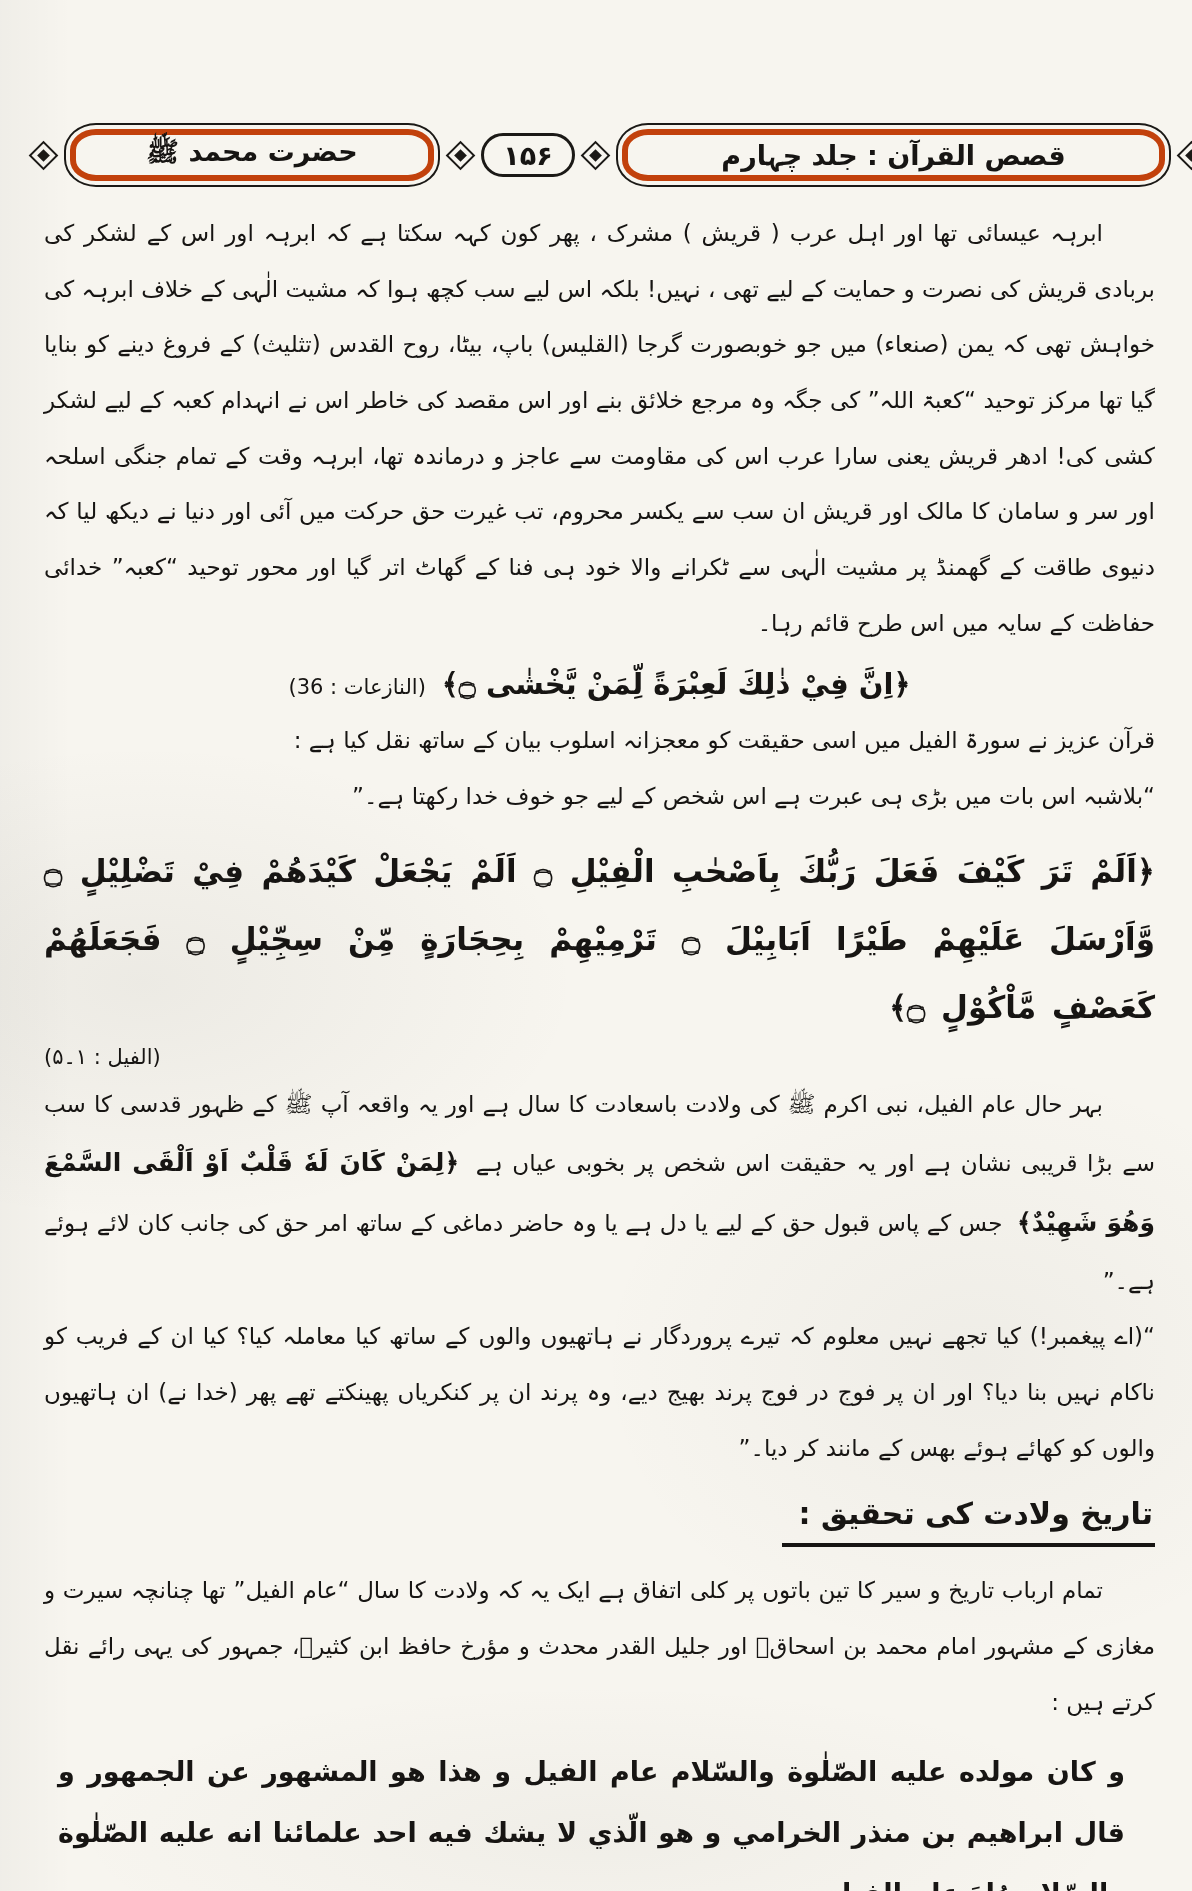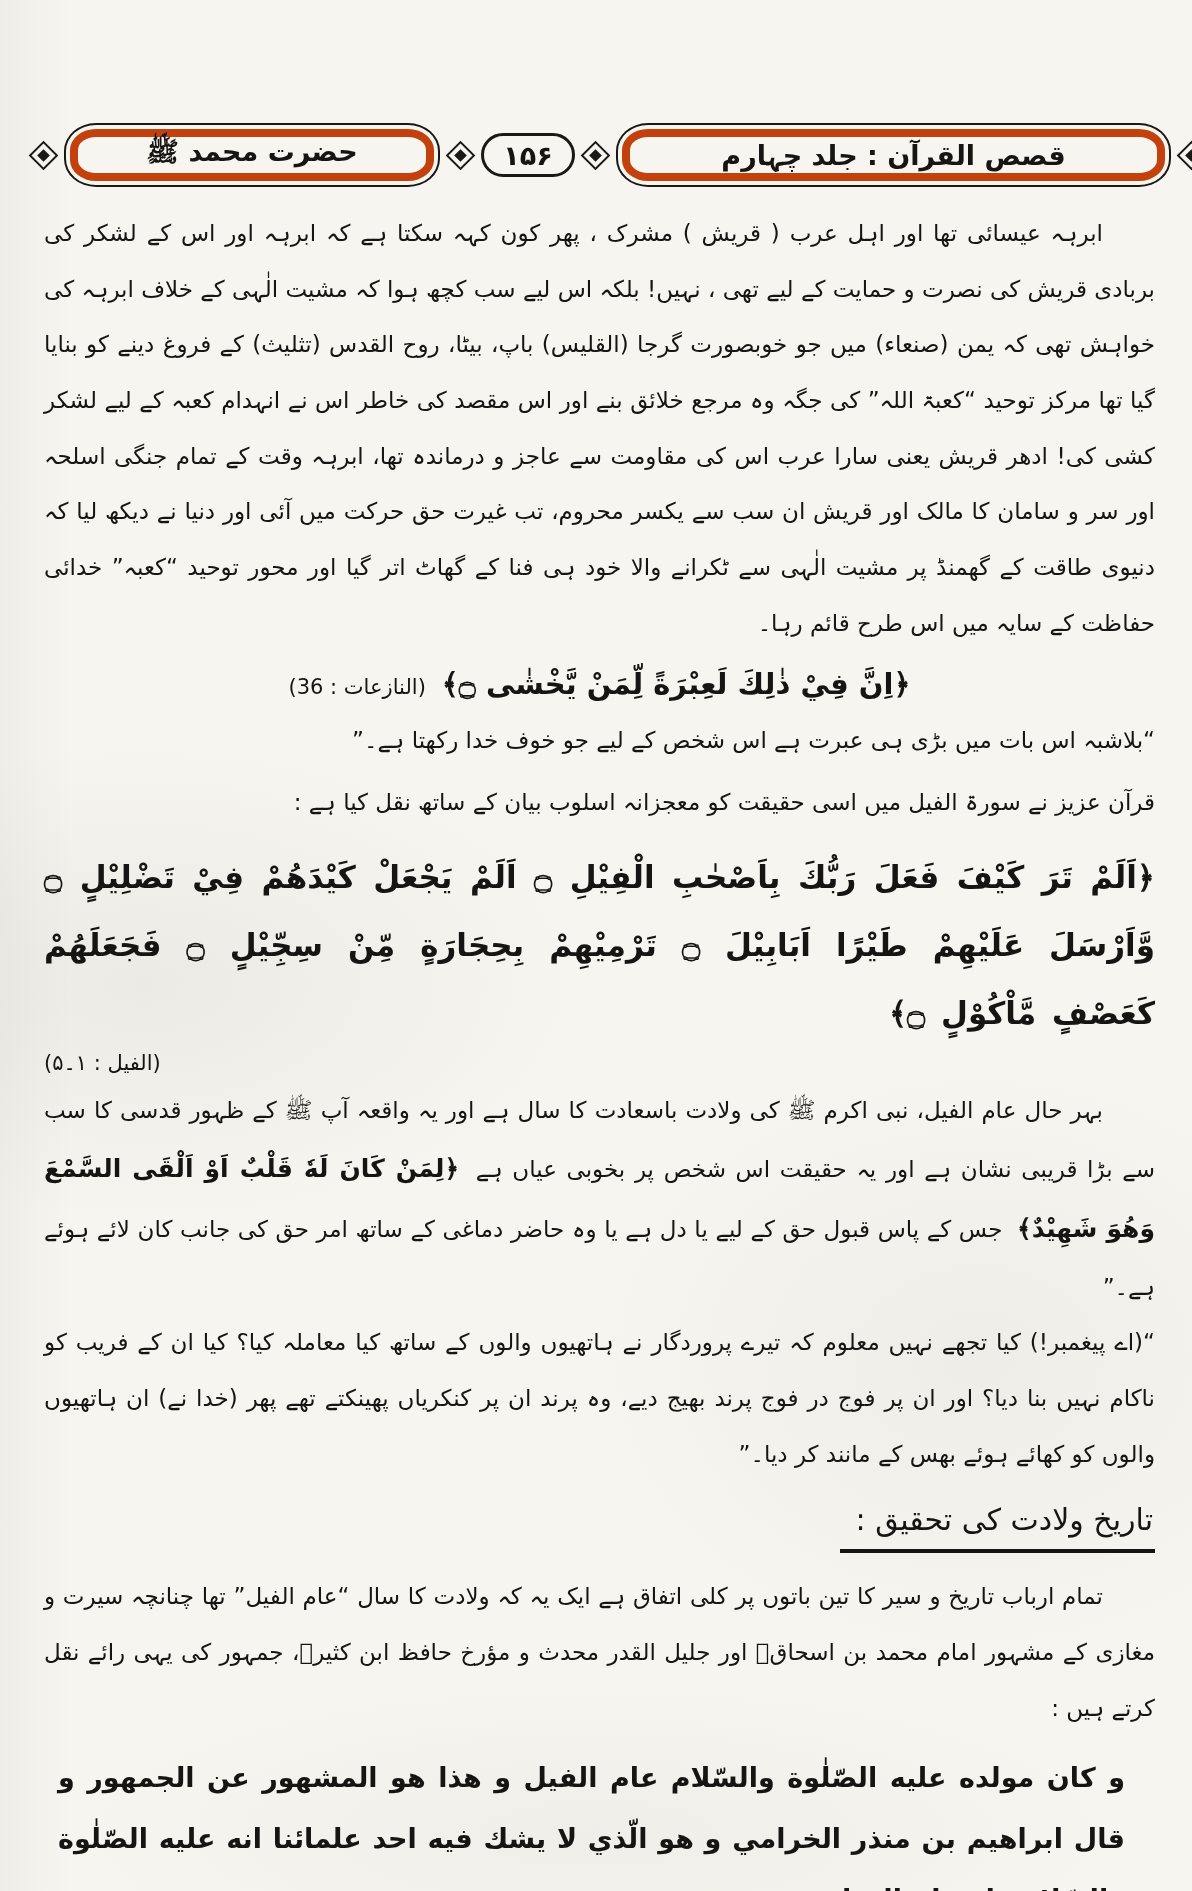--- a/index.html
+++ b/index.html
@@ -18,21 +18,21 @@
       linear-gradient(90deg, rgba(0,0,0,.03), rgba(0,0,0,0) 6%);
   }
 
   
   .page-header{
     position:absolute; top:112px; left:0; right:0; height:86px;
     display:flex; align-items:center; direction:ltr; padding-left:30px; gap:7px;
   }
   .cartouche{ height:64px; border:2.5px solid #1b1916; border-radius:32px/28px; padding:4px; flex:none; }
   .cartouche-inner{
-    height:100%; border:8px solid #c2410c; border-radius:26px/21px;
+    height:100%; border:6px solid #c2410c; border-radius:26px/21px;
     display:flex; align-items:center; justify-content:center; padding:12px 18px;
   }
   .cartouche.left-box{ width:376px; }
   .cartouche.right-box{ flex:1 1 auto; }
   .cartouche-title{ direction:rtl; font-size:27px; font-weight:bold; white-space:nowrap; letter-spacing:0; }
   .page-pill{
     flex:none; width:94px; height:44px; border:3.5px solid #1b1916; border-radius:27px;
     display:flex; align-items:center; justify-content:center;
     font-size:27px; font-weight:bold;
   }
@@ -60,21 +60,21 @@
   .big-verse{
     font-size:31px; font-weight:bold; line-height:2.2;
     text-align:justify; margin-top:12px; word-spacing:5px;
   }
   .verse-ref-left{ font-size:21px; text-align:left; margin:4px 2px 8px 0; }
 
   .inline-verse{ font-weight:bold; font-size:25px; padding:0 7px; }
 
   .section-heading{ margin:20px 0 16px; font-weight:normal; }
   .section-heading span{
-    display:inline-block; font-size:30px; font-weight:normal;
+    display:inline-block; font-size:30px; font-weight:bold;
     padding:0 2px 12px 16px; border-bottom:4.5px solid #171513;
   }
 
   .arabic-quote{
     font-size:27px; font-weight:bold; line-height:2.25;
     margin-top:12px; padding:0 30px 0 14px; text-align:justify;
   }
 </style>
 </head>
 <body>
@@ -115,23 +115,23 @@
 
   <main class="body">
 
     <p class="urdu first-indent">ابرہہ عیسائی تھا اور اہل عرب ( قریش ) مشرک ، پھر کون کہہ سکتا ہے کہ ابرہہ اور اس کے لشکر کی بربادی قریش کی نصرت و حمایت کے لیے تھی ، نہیں! بلکہ اس لیے سب کچھ ہوا کہ مشیت الٰہی کے خلاف ابرہہ کی خواہش تھی کہ یمن (صنعاء) میں جو خوبصورت گرجا (القلیس) باپ، بیٹا، روح القدس (تثلیث) کے فروغ دینے کو بنایا گیا تھا مرکز توحید “کعبۃ اللہ” کی جگہ وہ مرجع خلائق بنے اور اس مقصد کی خاطر اس نے انہدام کعبہ کے لیے لشکر کشی کی! ادھر قریش یعنی سارا عرب اس کی مقاومت سے عاجز و درماندہ تھا، ابرہہ وقت کے تمام جنگی اسلحہ اور سر و سامان کا مالک اور قریش ان سب سے یکسر محروم، تب غیرت حق حرکت میں آئی اور دنیا نے دیکھ لیا کہ دنیوی طاقت کے گھمنڈ پر مشیت الٰہی سے ٹکرانے والا خود ہی فنا کے گھاٹ اتر گیا اور محور توحید “کعبہ” خدائی حفاظت کے سایہ میں اس طرح قائم رہا۔</p>
 
     <div class="verse-center">
       <span class="vtext">﴿اِنَّ فِيْ ذٰلِكَ لَعِبْرَةً لِّمَنْ يَّخْشٰى ۝﴾</span>
       <span class="vref">(النازعات : 36)</span>
     </div>
 
+    <p class="urdu mt-sm">قرآن عزیز نے سورۃ الفیل میں اسی حقیقت کو معجزانہ اسلوب بیان کے ساتھ نقل کیا ہے :</p>
+
     <p class="urdu">“بلاشبہ اس بات میں بڑی ہی عبرت ہے اس شخص کے لیے جو خوف خدا رکھتا ہے۔”</p>
-
-    <p class="urdu mt-sm">قرآن عزیز نے سورۃ الفیل میں اسی حقیقت کو معجزانہ اسلوب بیان کے ساتھ نقل کیا ہے :</p>
 
     <div class="big-verse">﴿اَلَمْ تَرَ كَيْفَ فَعَلَ رَبُّكَ بِاَصْحٰبِ الْفِيْلِ ۝ اَلَمْ يَجْعَلْ كَيْدَهُمْ فِيْ تَضْلِيْلٍ ۝ وَّاَرْسَلَ عَلَيْهِمْ طَيْرًا اَبَابِيْلَ ۝ تَرْمِيْهِمْ بِحِجَارَةٍ مِّنْ سِجِّيْلٍ ۝ فَجَعَلَهُمْ كَعَصْفٍ مَّاْكُوْلٍ ۝﴾</div>
     <div class="verse-ref-left">(الفیل : ۱۔۵)</div>
 
     <p class="urdu first-indent mt-sm">
       <span>بہر حال عام الفیل، نبی اکرم ﷺ کی ولادت باسعادت کا سال ہے اور یہ واقعہ آپ ﷺ کے ظہور قدسی کا سب سے بڑا قریبی نشان ہے اور یہ حقیقت اس شخص پر بخوبی عیاں ہے</span>
       <span class="inline-verse">﴿لِمَنْ كَانَ لَهٗ قَلْبٌ اَوْ اَلْقَى السَّمْعَ وَهُوَ شَهِيْدٌ﴾</span>
       <span>جس کے پاس قبول حق کے لیے یا دل ہے یا وہ حاضر دماغی کے ساتھ امر حق کی جانب کان لائے ہوئے ہے۔”</span>
     </p>
 

